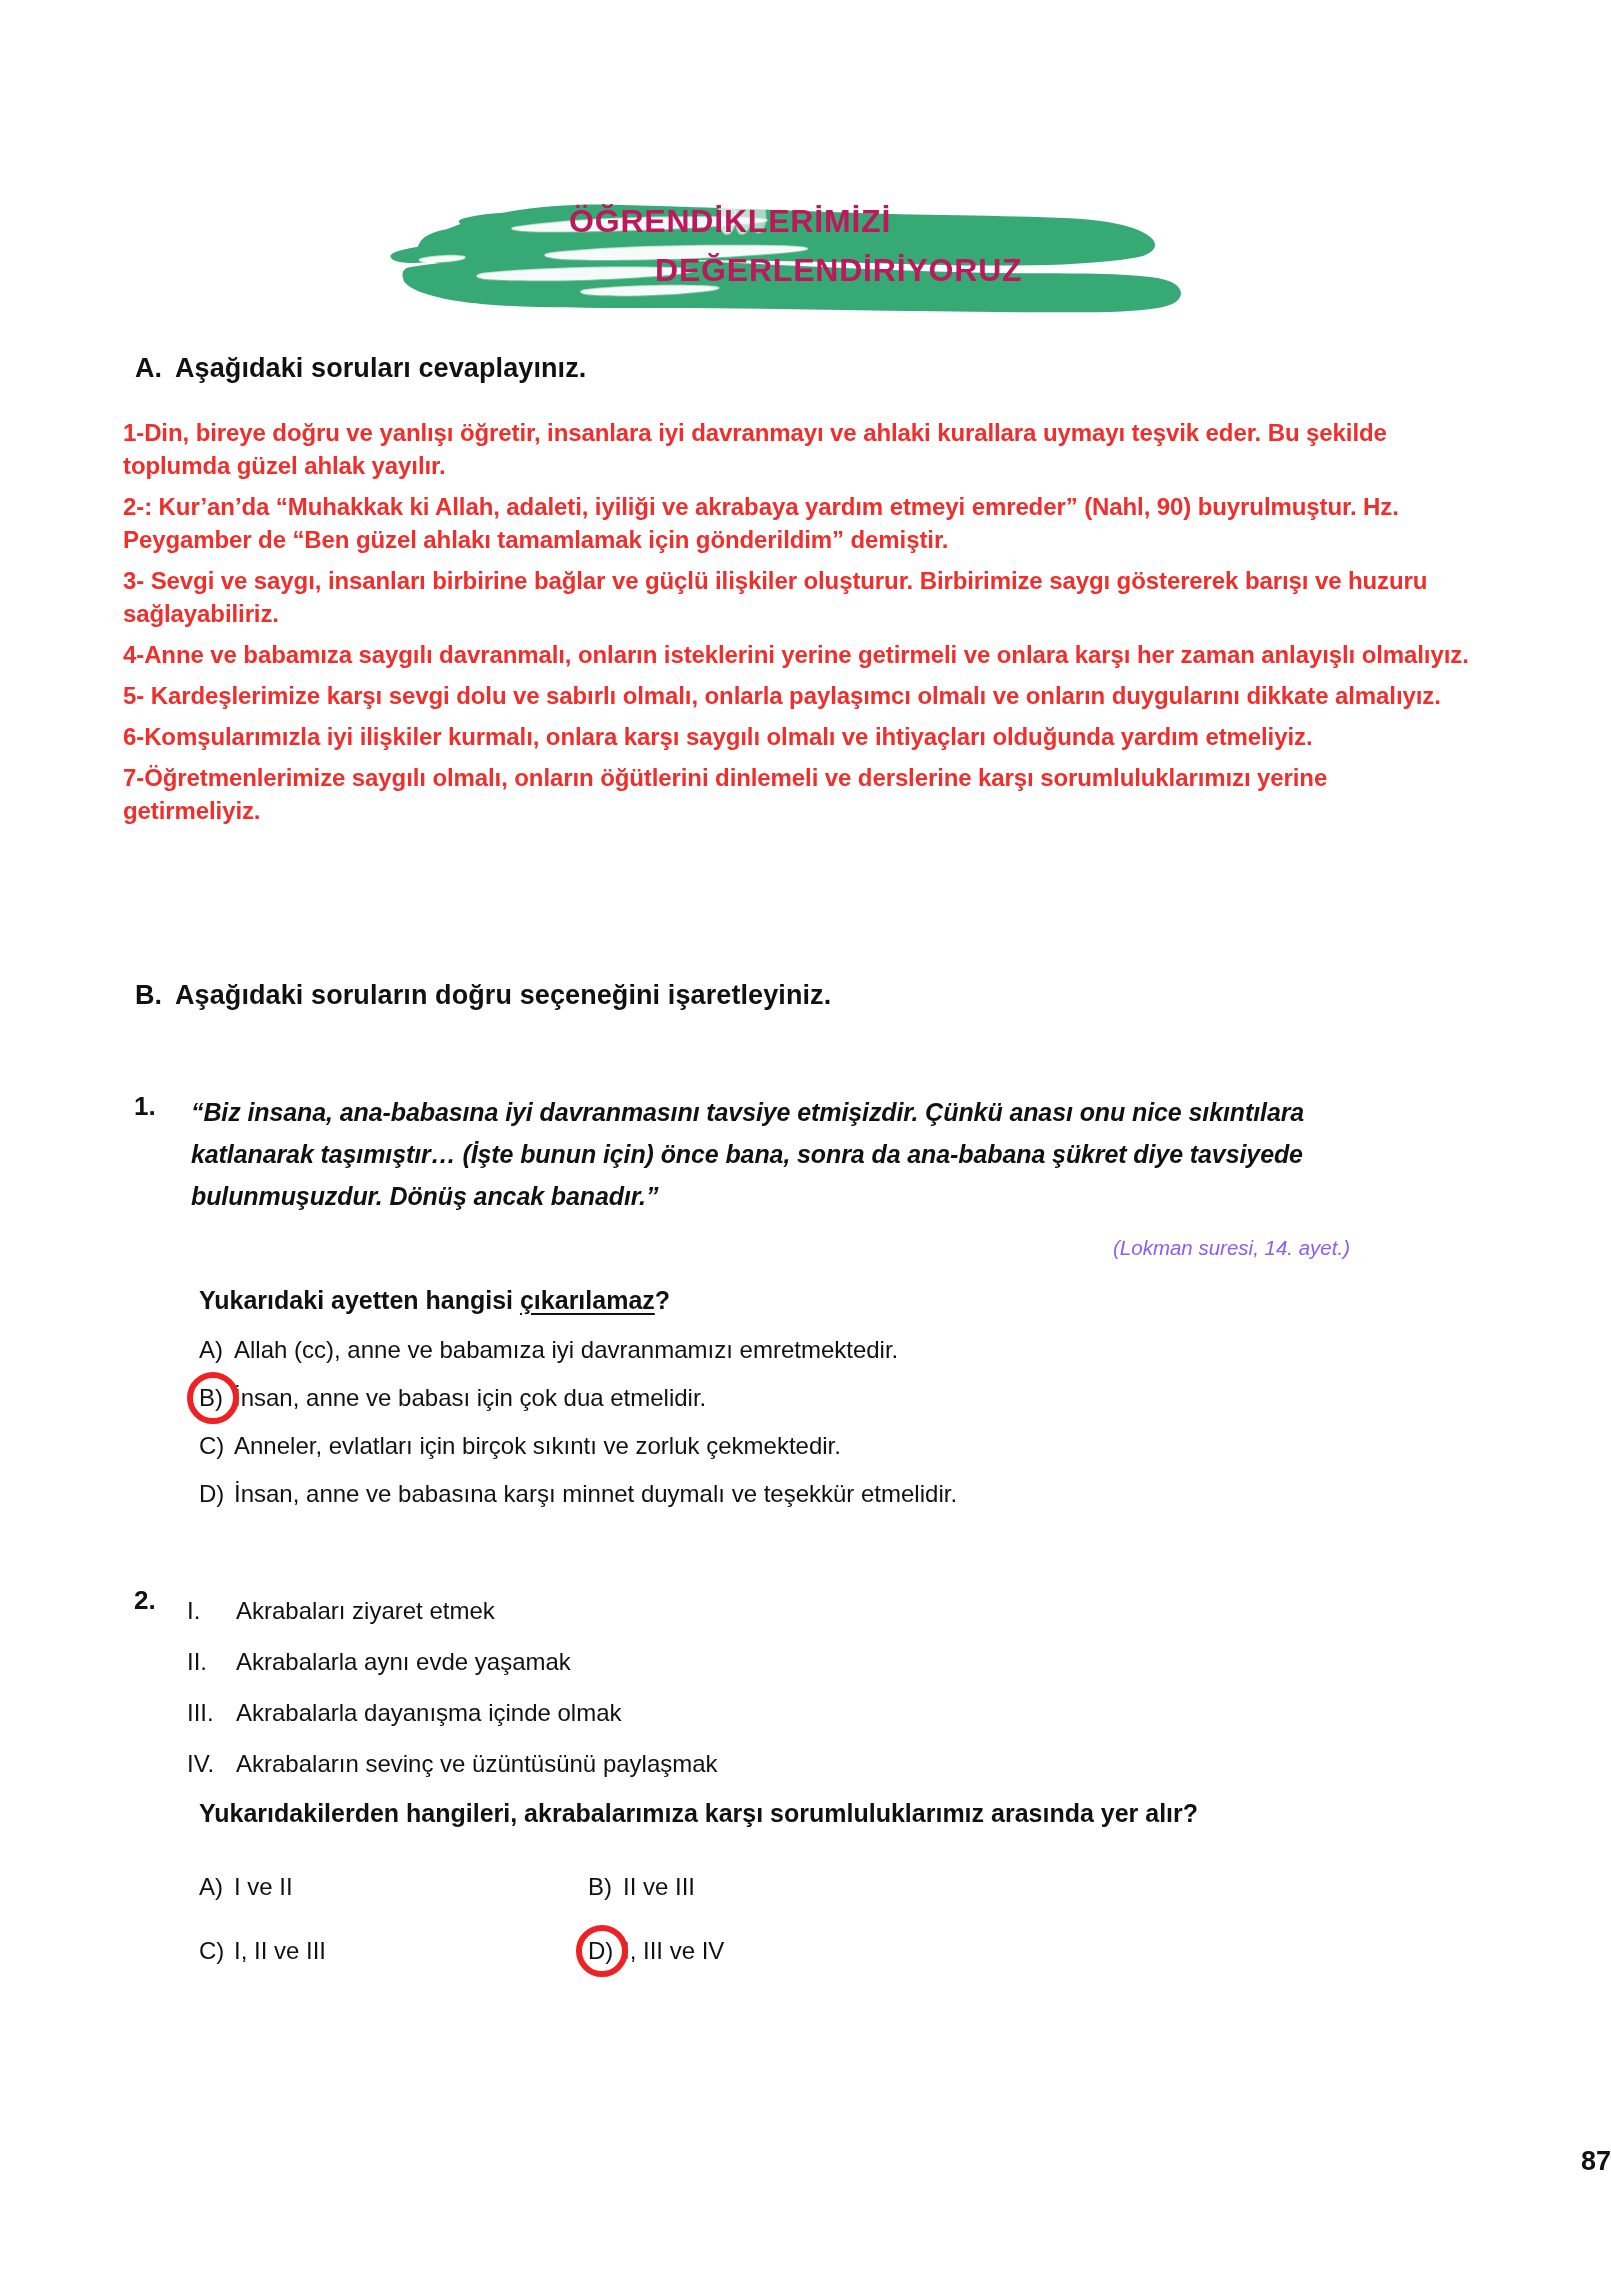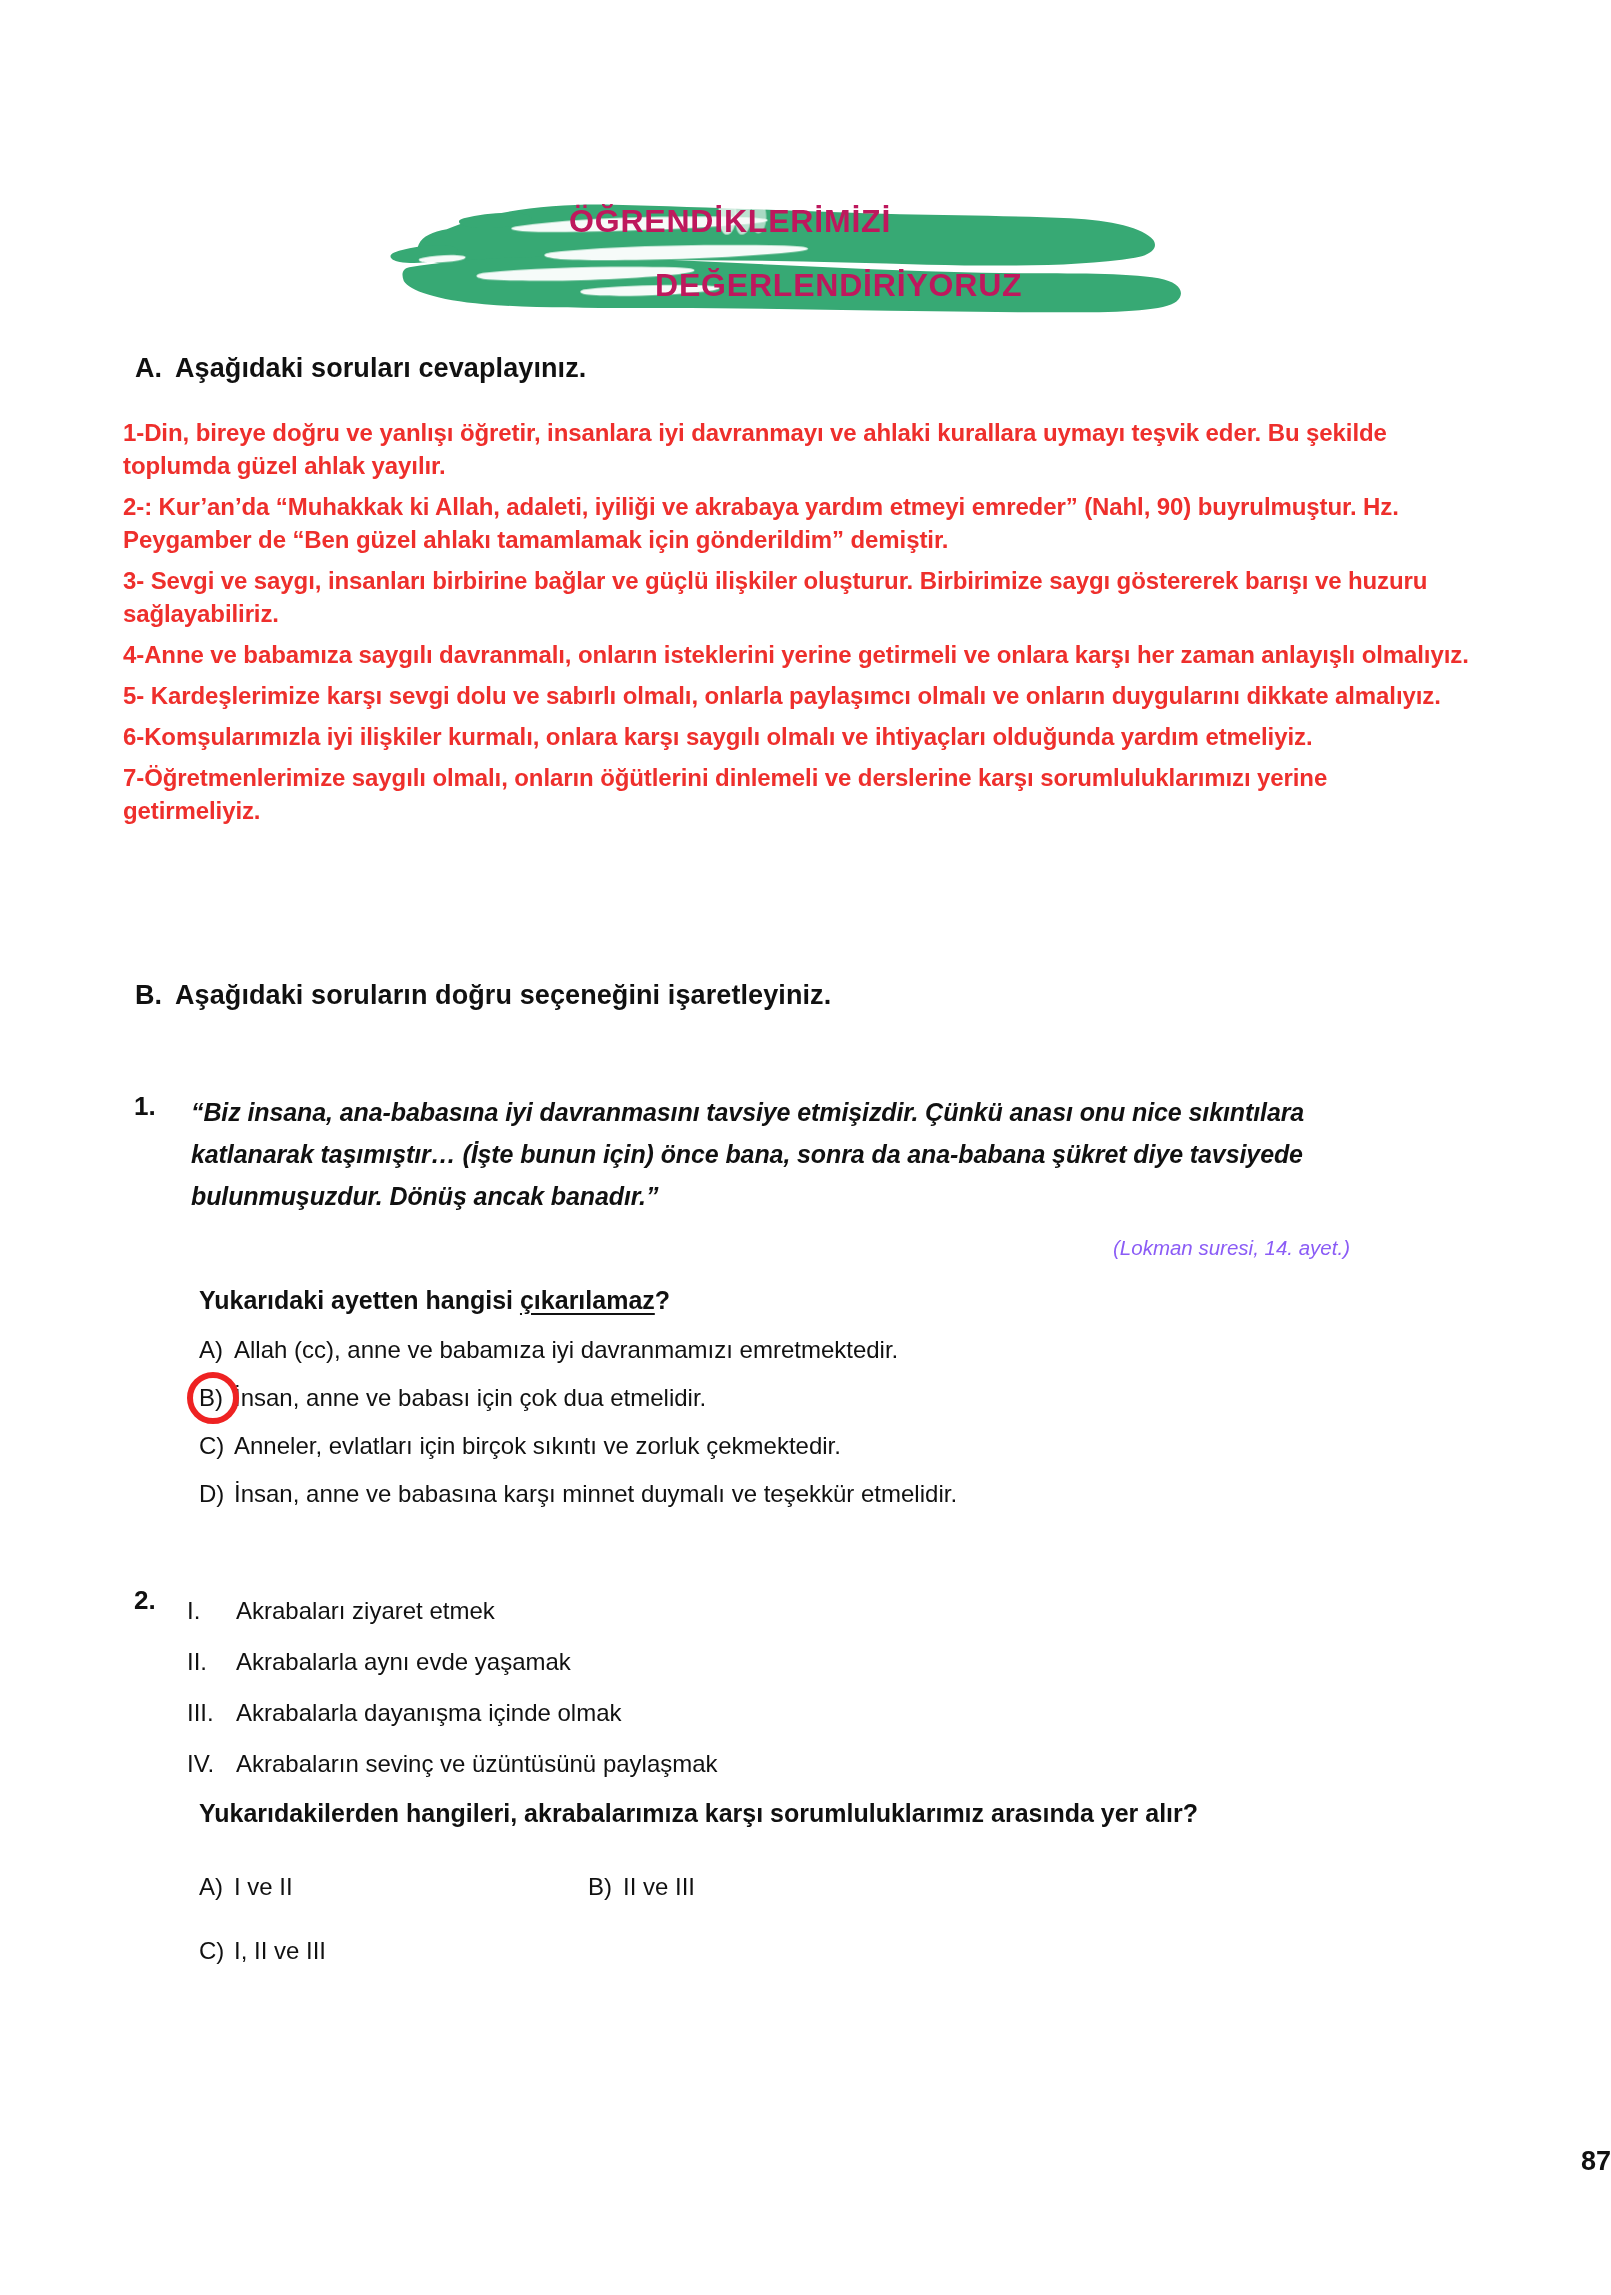--- a/index.html
+++ b/index.html
@@ -50,21 +50,21 @@
     font-size: 32px;
     letter-spacing: 0.8px;
     white-space: nowrap;
   }
   .banner-line-1 {
     left: 187px;
     top: 16.4px;
   }
   .banner-line-2 {
     left: 273px;
-    top: 80px;
+    top: 65px;
     text-align: center;
   }
 
   
   .section-heading {
     position: absolute;
     font-size: 27px;
     font-weight: bold;
     color: #111111;
     letter-spacing: 0.1px;
@@ -311,19 +311,22 @@
     <div class="options option-grid" id="q2-options">
       <div class="option">
         <span class="opt-letter">A)</span><span>I ve II</span>
       </div>
       <div class="option">
         <span class="opt-letter">B)</span><span>II ve III</span>
       </div>
       <div class="option">
         <span class="opt-letter">C)</span><span>I, II ve III</span>
       </div>
+      <div class="option">
+        <span class="opt-letter circled">D)</span><span>I, III ve IV</span>
+      </div>
     </div>
   </div>
 
   <div class="page-number">87</div>
 
 </div>
 
 
 </body></html>

